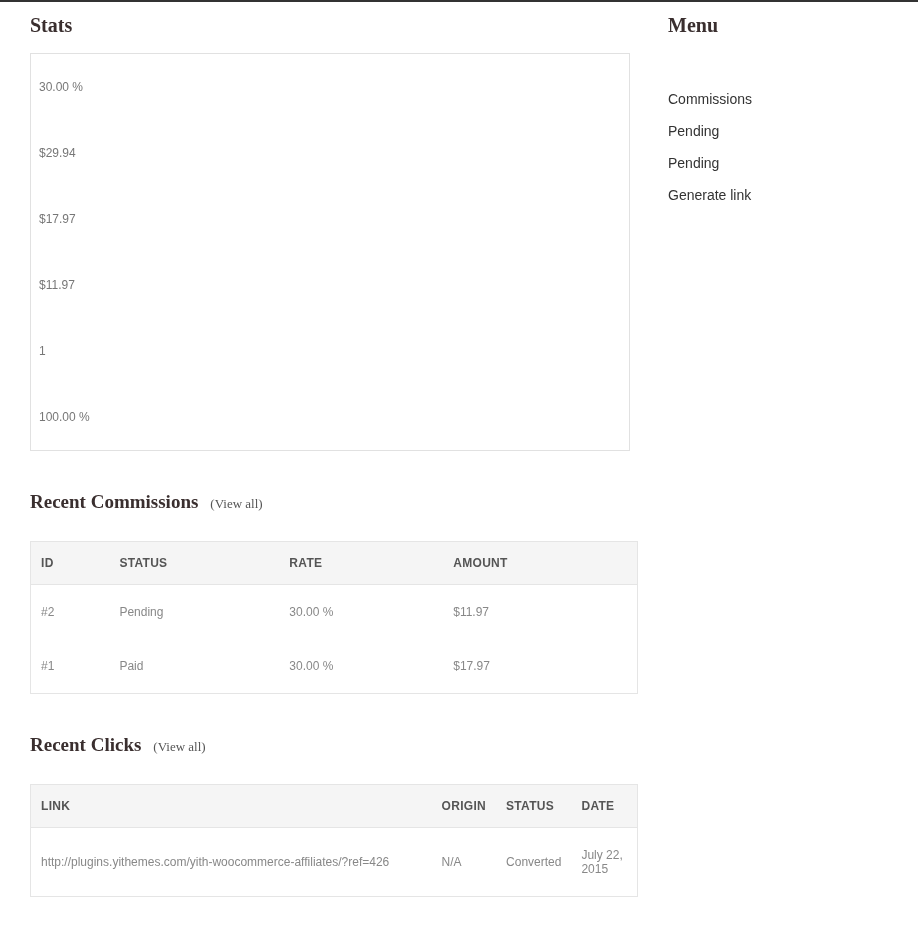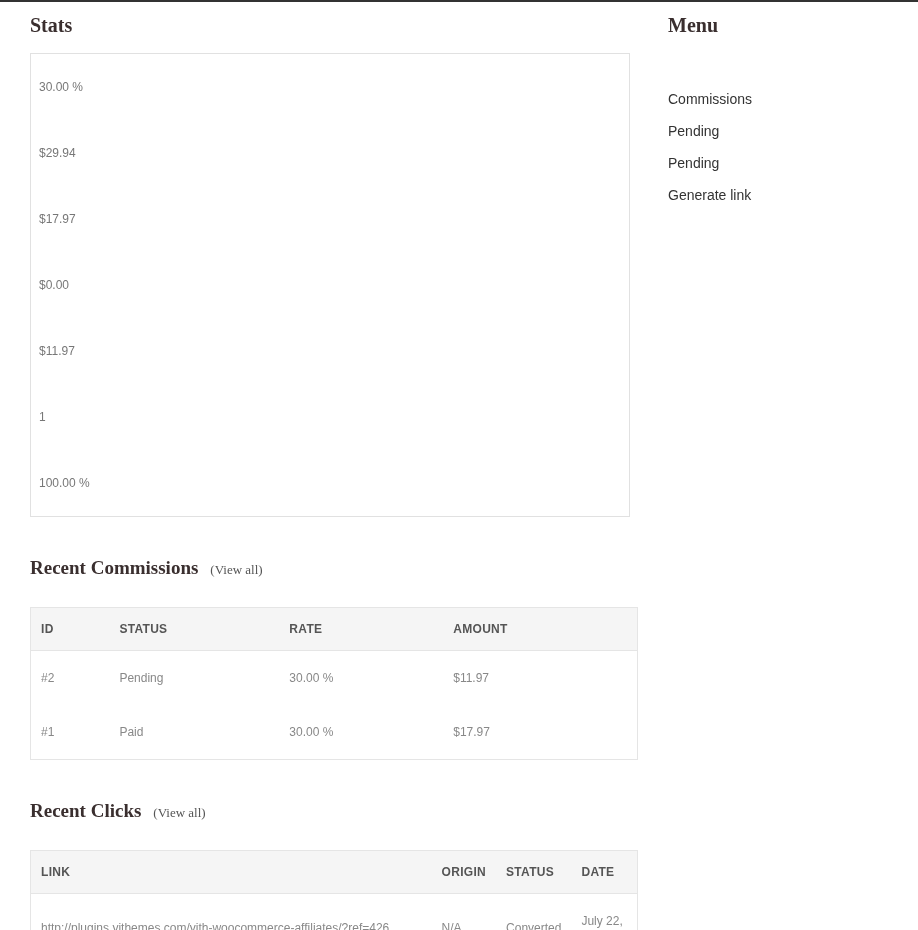--- a/index.html
+++ b/index.html
@@ -122,21 +122,20 @@
 
   <div class="main">
 
     <h2 class="title">Stats</h2>
 
     <div class="stats-box">
       <div class="stats-values">
         <div class="stat-row">30.00 %</div>
         <div class="stat-row">$29.94</div>
         <div class="stat-row">$17.97</div>
-        <div class="stat-row">$0.00</div>
         <div class="stat-row">$11.97</div>
         <div class="stat-row">1</div>
         <div class="stat-row">100.00 %</div>
       </div>
     </div>
 
     <div class="section-heading">
       <h2 class="subtitle">Recent Commissions</h2>
       <span class="viewall">(View all)</span>
     </div>

